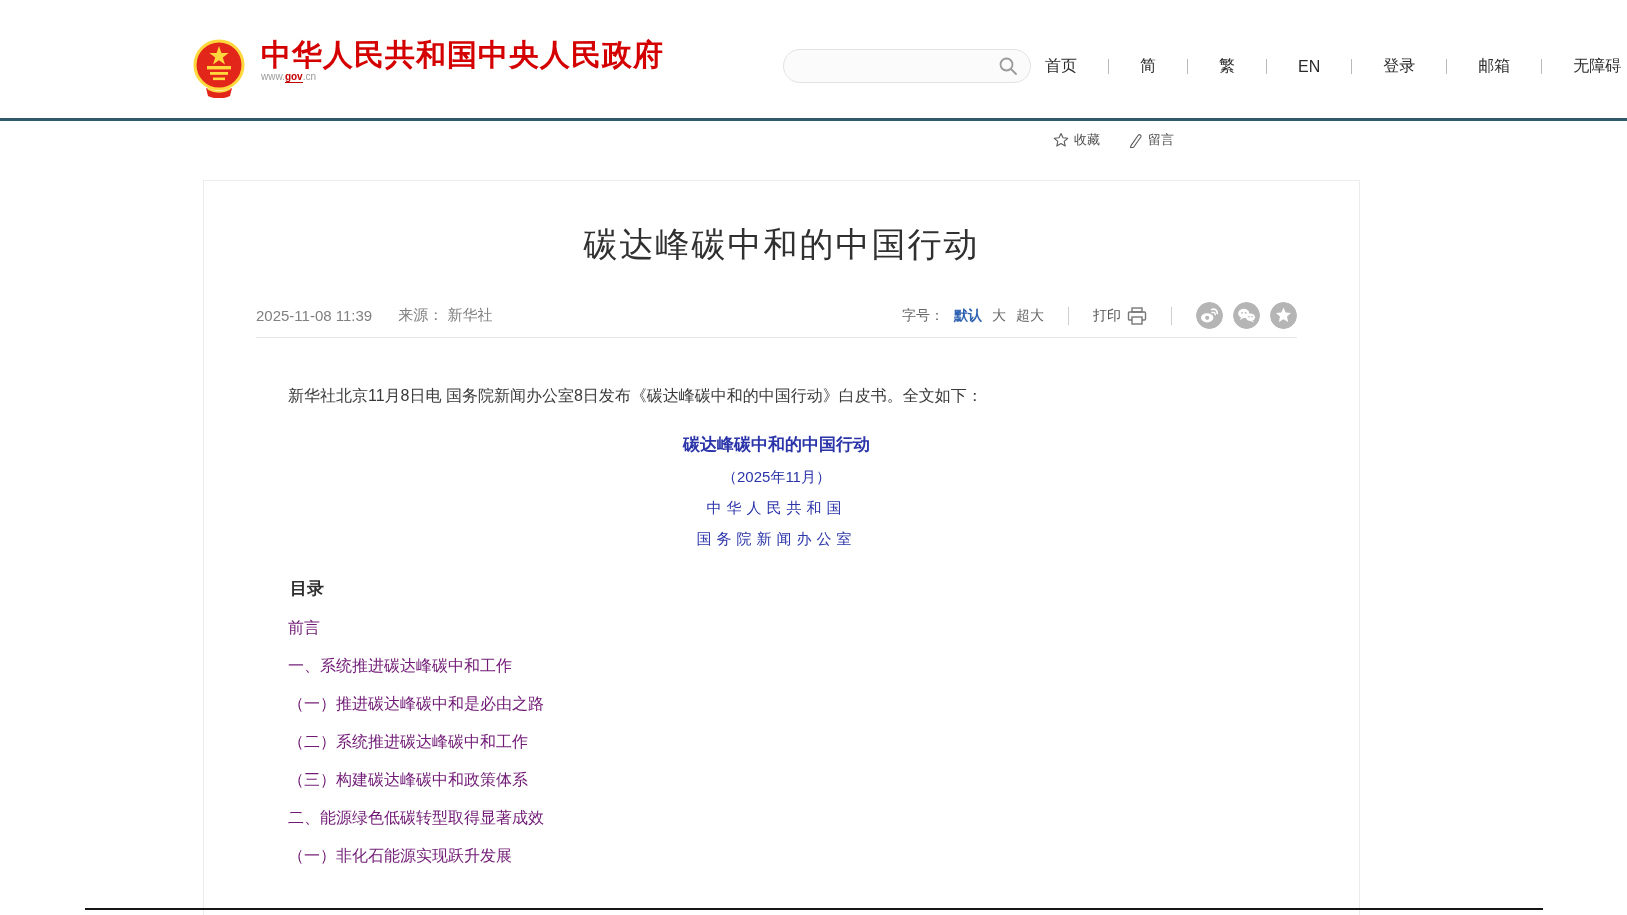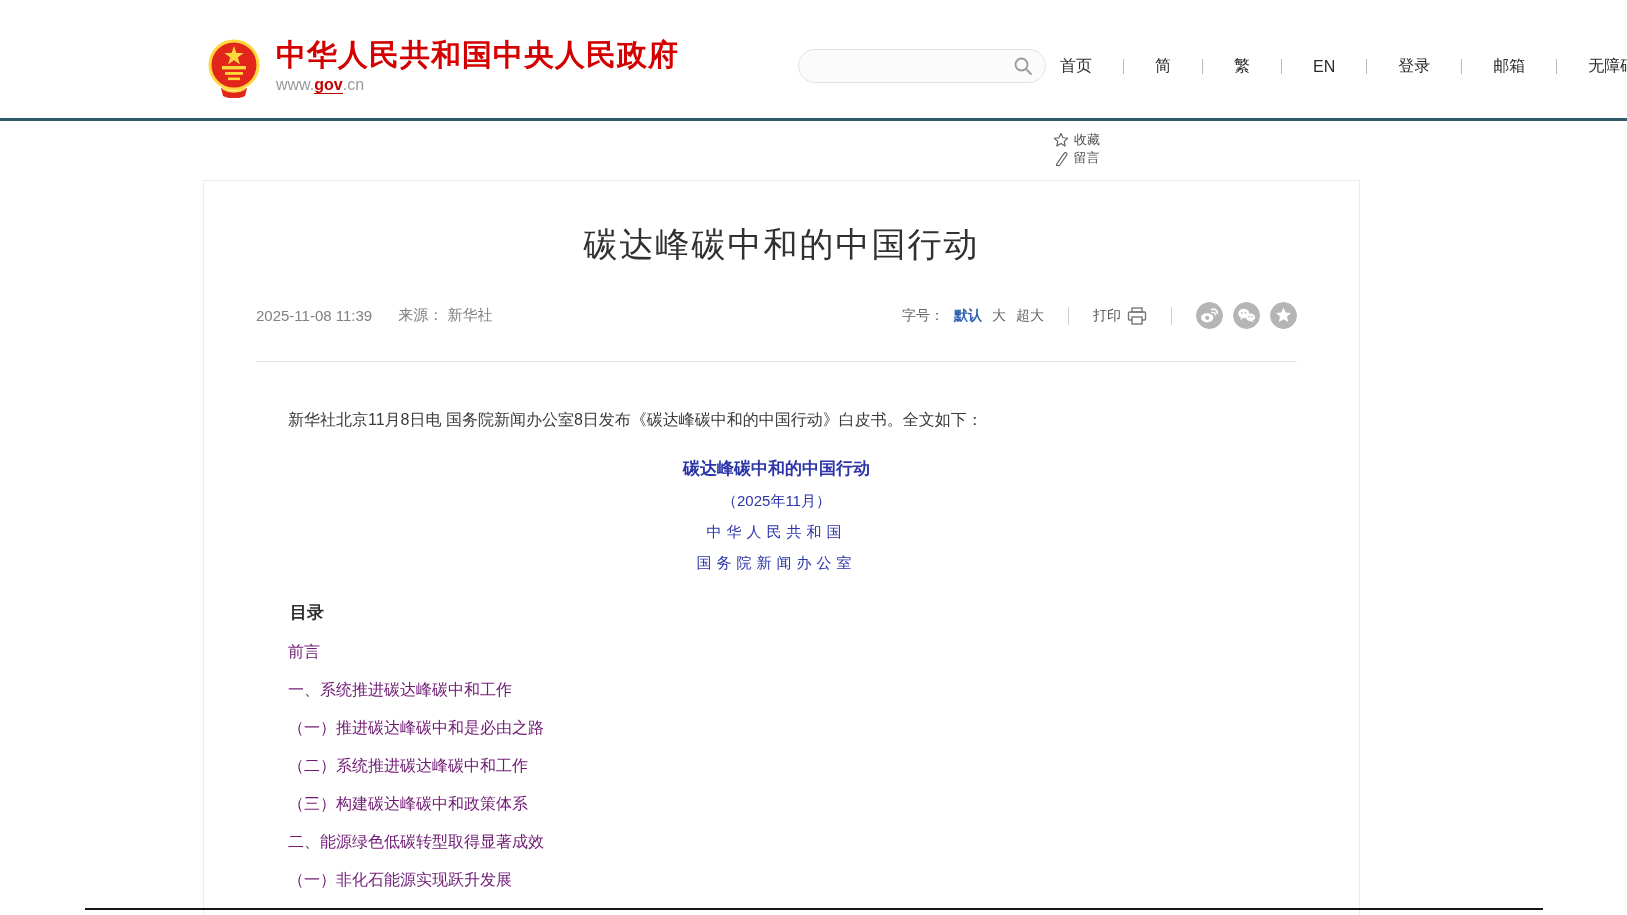--- a/index.html
+++ b/index.html
@@ -5,57 +5,57 @@
   * { box-sizing: border-box; margin: 0; padding: 0; }
   html,body { width:1627px; height:915px; }
   body {
     font-family: "Liberation Sans", "DejaVu Sans", sans-serif;
     background:#ffffff;
     position:relative;
     overflow:hidden;
     color:#333;
   }
   
-  .header { position:absolute; top:0; left:16px; width:1394px; height:118px; background:#fff; }
+  .header { position:absolute; top:0; left:1px; width:1394px; height:118px; background:#fff; }
   .brand { position:absolute; left:191px; top:38px; display:flex; align-items:flex-start; }
   .emblem { width:54px; height:60px; flex:0 0 auto; }
   .brand-text { margin-left:15px; }
   .site-title { font-size:30px; font-weight:bold; color:#d40000; letter-spacing:1px; line-height:1.1; }
-  .site-url { font-size:16px; color:#9a9a9a; margin-top:5px; }
+  .site-url { font-size:10px; color:#9a9a9a; }
   .site-url .gov { color:#c40000; font-weight:bold; border-bottom:1px solid #c40000; }
   .search-box {
     position:absolute; left:782px; top:49px; width:248px; height:34px;
     background:#fbfbfb; border:1px solid #e3e3e3; border-radius:17px;
     display:flex; align-items:center; padding:0 12px 0 16px;
   }
   .search-box input {
     flex:1; border:none; outline:none; background:transparent; font-size:14px; color:#333;
     font-family:"Liberation Sans","DejaVu Sans",sans-serif;
   }
   .search-icon { width:20px; height:20px; flex:0 0 auto; cursor:pointer; }
   .top-nav { position:absolute; top:56px; left:1044px; display:flex; align-items:center; font-size:16px; color:#2b2b2b;gap:20px; }
   .top-nav a { text-decoration:none; color:#2b2b2b; white-space:nowrap; cursor:pointer; }
   .vsep { width:1px; height:15px; background:#b9b9b9; margin:0 11px; }
   .teal-line { position:absolute; top:118px; left:0; width:1627px; height:3px; background:#30586b; }
 
   
-  .page-actions { position:absolute; top:131px; left:1053px; display:flex; align-items:center; font-size:13px; color:#4d4d4d;flex-direction:column; }
+  .page-actions { position:absolute; top:131px; left:1053px; display:flex; align-items:center; gap:28px; font-size:13px; color:#4d4d4d; }
   .page-actions .act { display:flex; align-items:center; gap:5px; cursor:pointer; }
   .act svg { display:block; }
 
   
   .article-box {
     position:absolute; left:203px; top:180px; width:1157px; height:735px;
     background:#fff; border:1px solid #ececec; border-bottom:none;
   }
   .article-title {
     text-align:center; margin-top:41px; font-size:34px; font-weight:500; color:#303030; letter-spacing:2px;
   }
   .meta-row {
-    margin:34px 62px 0 52px; padding-bottom:32px; border-bottom:1px solid #e7e7e7;
+    margin:34px 62px 0 52px; padding-bottom:8px; border-bottom:1px solid #e7e7e7;
     display:flex; justify-content:space-between; align-items:center;
     font-size:15px; color:#808080;
   }
   .meta-left { display:flex; align-items:center; gap:26px; }
   .meta-right { display:flex; align-items:center; gap:10px; font-size:14px; color:#666; }
   .fs-default { color:#2e62b1; font-weight:bold; cursor:pointer; }
   .fs-opt { color:#666; cursor:pointer; }
   .meta-right .vsep { height:18px; margin:0 14px; background:#cfcfcf; }
   .print-wrap { display:flex; align-items:flex-end; gap:6px; cursor:pointer; color:#555; }
   .share-icons { display:flex; align-items:center; gap:10px; }

